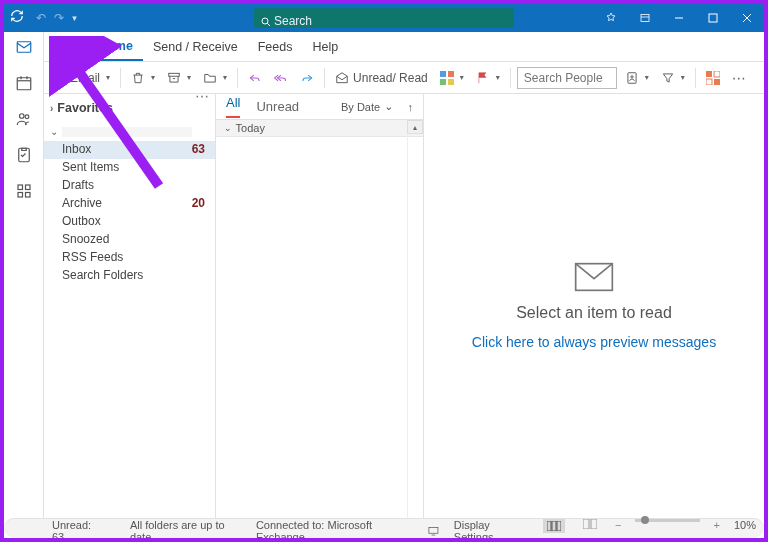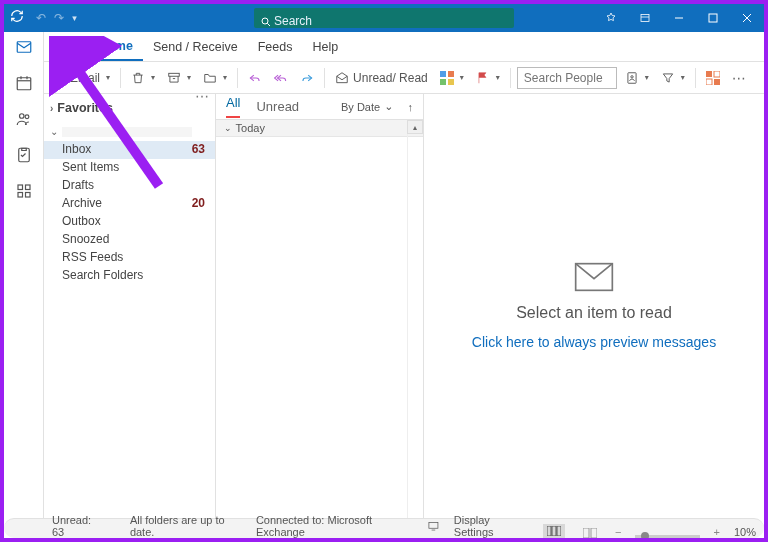--- a/index.html
+++ b/index.html
@@ -57,21 +57,21 @@
   .msglist .grp { background: #f3f3f3; font-size: 11px; color: #555; padding: 2px 8px; display:flex; align-items:center; gap:4px; border-bottom:1px solid #e6e6e6;}
   .msglist .grp .chev{ font-size:9px;}
   .msglist .mscroll{ position:absolute; right:0; top:26px; width:16px; height:14px; background:#f0f0f0; border:1px solid #ddd; display:flex; align-items:center; justify-content:center; font-size:8px; color:#666;}
   .msglist .msline{ position:absolute; right:0; top:40px; bottom:0; width:16px; border-left:1px solid #eee;}
   
   .reading { flex: 1; display: flex; flex-direction: column; align-items: center; justify-content: center; gap: 12px; color: #555; }
   .reading svg { width: 40px; height: 30px; color: #777; }
   .reading .msg { font-size: 16px; color: #555; }
   .reading .link { font-size: 14px; color: #106ebe; cursor: pointer; }
   
-  .statusbar { position: absolute; left: 0; right: 0; bottom: 0; height: 20px; background: #f3f3f3; border-top: 1px solid #e1e1e1; display: flex; align-items: flex-end; font-size: 11px; color: #555; padding: 0 8px 0 48px; gap: 14px; border-radius: 10px; }
+  .statusbar { position: absolute; left: 0; right: 0; bottom: 0; height: 20px; background: #f3f3f3; border-top: 1px solid #e1e1e1; display: flex; align-items: flex-start; font-size: 11px; color: #555; padding: 0 8px 0 48px; gap: 14px; border-radius: 10px; }
   .statusbar .spacer { flex: 1; }
   .statusbar .sbtn { display: flex; align-items: center; gap: 15px; padding:0 4px; }
   .statusbar .slider { width: 70px; height: 3px; background: #ccc; position: relative; }
   .statusbar .slider::after { content: ""; width: 8px; height: 8px; background: #888; border-radius: 50%; position: absolute; left: 6px; top: -3px; }
   
   .arrow { position: absolute; left: 45px; top: 32px; pointer-events: none; z-index:50;}
 </style>
 </head>
 <body>
 

